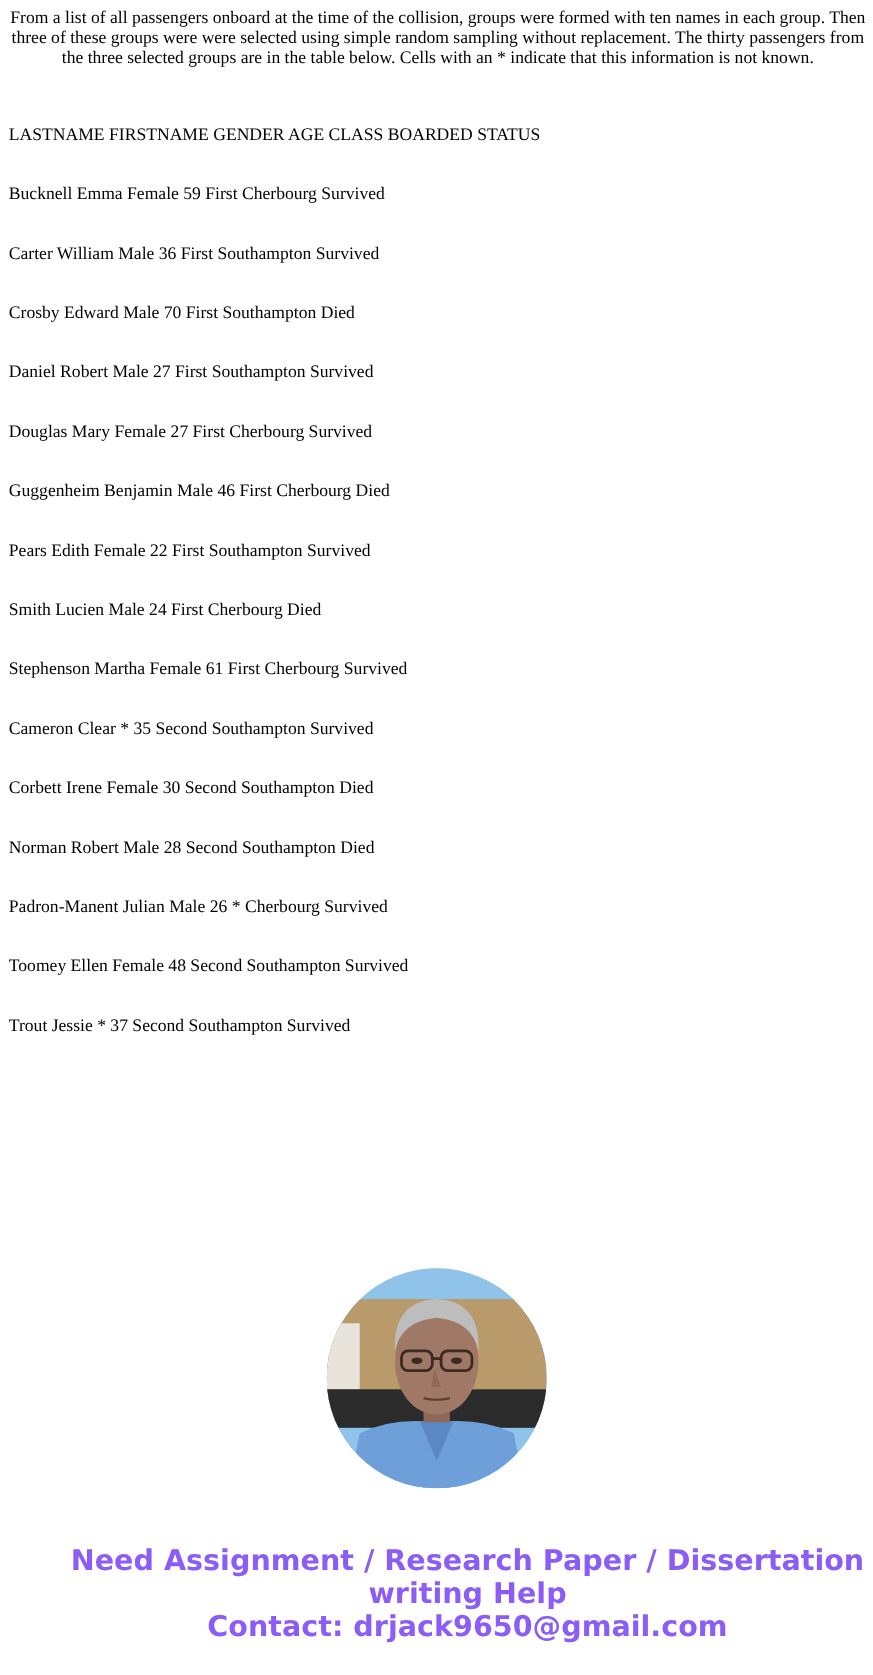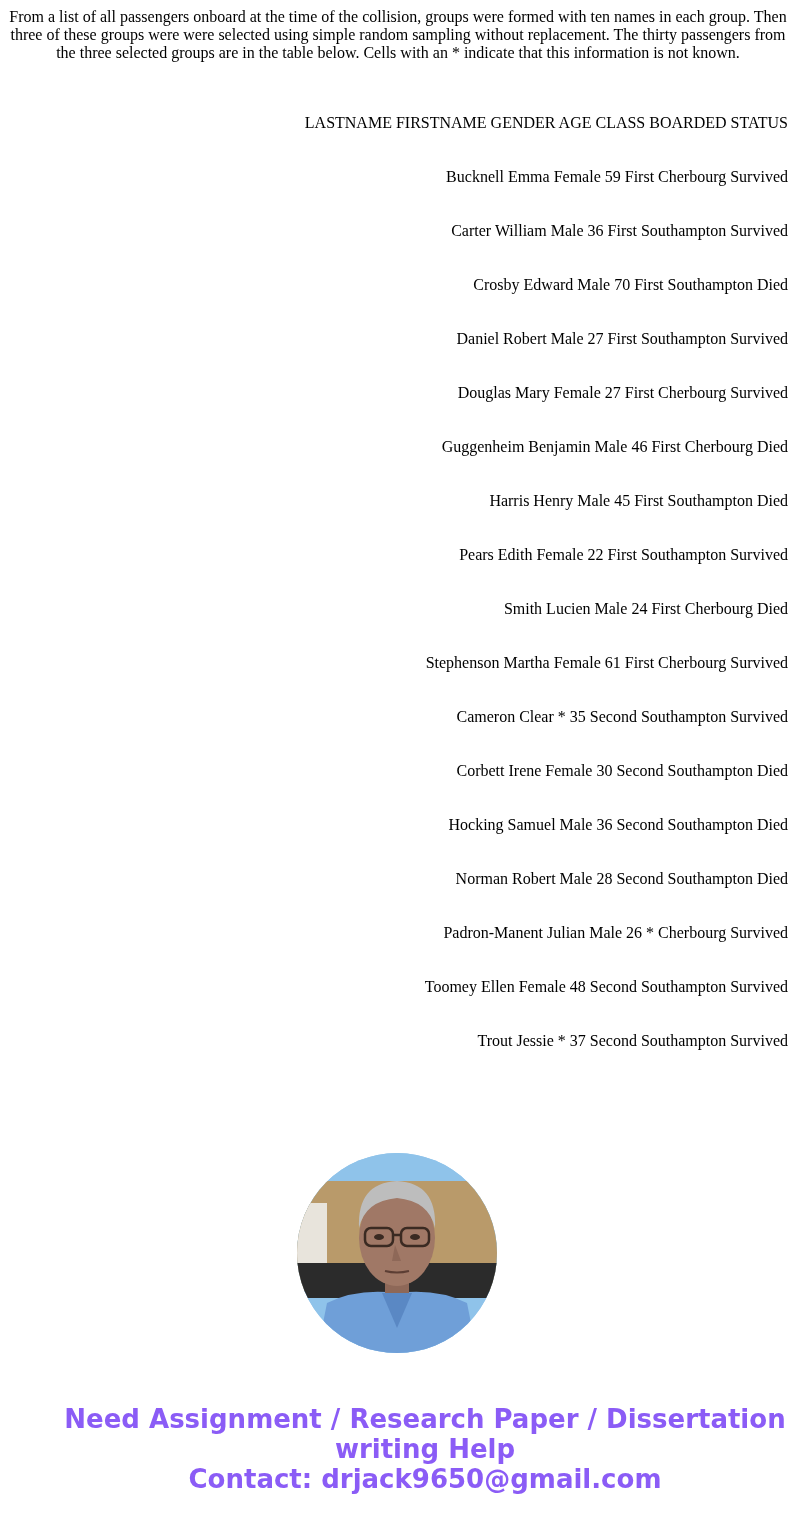--- a/index.html
+++ b/index.html
@@ -4,21 +4,21 @@
   <style>
     html, body { margin: 0; padding: 0; background: #ffffff; }
     body { width: 794px; height: 1523px; position: relative; overflow: hidden; color: #000; }
     .doc {
       position: absolute; left: 8px; top: 0; width: 780px; height: 1123px; overflow: hidden;
       font-family: "Liberation Serif", serif; font-size: 16px; line-height: 18px;
     }
     .doc p { margin: 0 0 16px 0; text-align: center; }
     .intro { margin-top: 8px !important; }
     .table-lines { margin-bottom: 16px; white-space: pre; }
-    .table-lines div { height: 18px; text-align: right; }
+    .table-lines div { height: 18px; }
     .avatar-wrap {
       position: absolute; left: 297px; top: 1153px; width: 200px; height: 200px;
       border-radius: 50%; overflow: hidden; background: #8fc3ea;
     }
     .promo {
       position: absolute; left: 0; top: 1404px; width: 794px; text-align: center;
       font-family: "DejaVu Sans", sans-serif; font-weight: bold; font-size: 26px; line-height: 30px;
       color: #8b5cf6;
       padding-left: 28px;
     }
@@ -31,27 +31,25 @@
   <p class="intro">From a list of all passengers onboard at the time of the collision, groups were formed with ten names in each group. Then three of these groups were were selected using simple random sampling without replacement. The thirty passengers from the three selected groups are in the table below. Cells with an * indicate that this information is not known.</p>
 
   <div class="table-lines">
     <div>LASTNAME FIRSTNAME GENDER AGE CLASS BOARDED STATUS</div>
     <div>Bucknell Emma Female 59 First Cherbourg Survived</div>
     <div>Carter William Male 36 First Southampton Survived</div>
     <div>Crosby Edward Male 70 First Southampton Died</div>
     <div>Daniel Robert Male 27 First Southampton Survived</div>
     <div>Douglas Mary Female 27 First Cherbourg Survived</div>
     <div>Guggenheim Benjamin Male 46 First Cherbourg Died</div>
-    <div>Harris Henry Male 45 First Southampton Died</div>
     <div>Pears Edith Female 22 First Southampton Survived</div>
     <div>Smith Lucien Male 24 First Cherbourg Died</div>
     <div>Stephenson Martha Female 61 First Cherbourg Survived</div>
     <div>Cameron Clear * 35 Second Southampton Survived</div>
     <div>Corbett Irene Female 30 Second Southampton Died</div>
-    <div>Hocking Samuel Male 36 Second Southampton Died</div>
     <div>Norman Robert Male 28 Second Southampton Died</div>
     <div>Padron-Manent Julian Male 26 * Cherbourg Survived</div>
     <div>Toomey Ellen Female 48 Second Southampton Survived</div>
     <div>Trout Jessie * 37 Second Southampton Survived</div>
     
     
     
     
     
     

